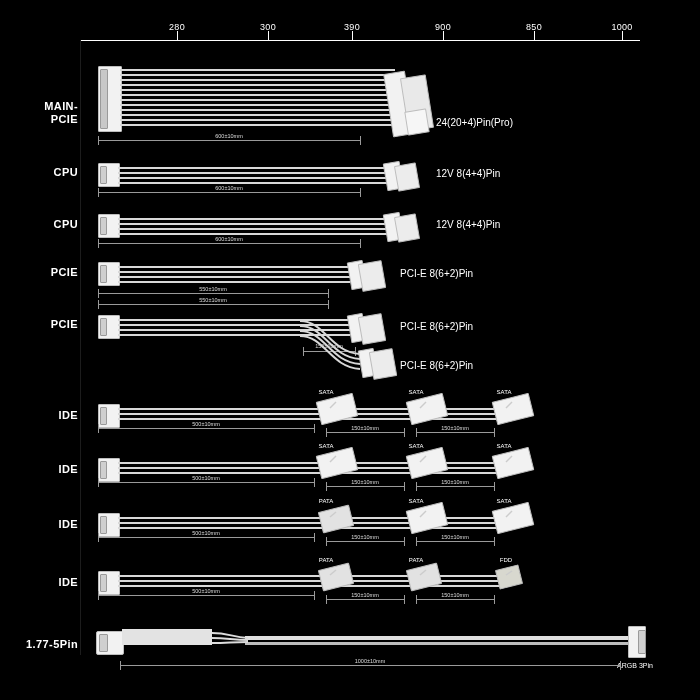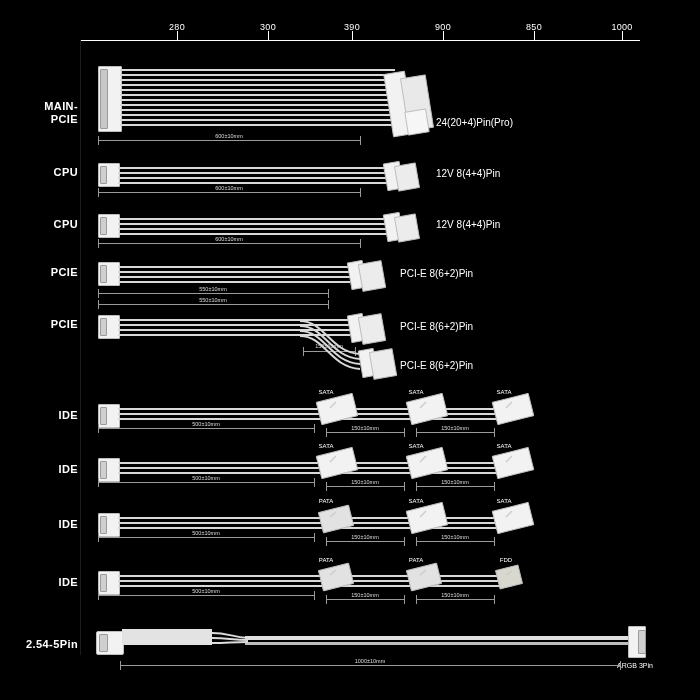--- a/index.html
+++ b/index.html
@@ -384,21 +384,21 @@
     <div class="dimcap" style="left:404px; top:595px; height:9px;"></div>
     <div class="dim-label" style="left:325px; top:592px;">150±10mm</div>
 
     <div class="dimline" style="left:416px; top:599px; width:78px;"></div>
     <div class="dimcap" style="left:416px; top:595px; height:9px;"></div>
     <div class="dimcap" style="left:494px; top:595px; height:9px;"></div>
     <div class="dim-label" style="left:415px; top:592px;">150±10mm</div>
   </div>
 
   <div>
-    <div class="row-label" style="left:8px; top:638px; width:70px;">2.54-5Pin</div>
+    <div class="row-label" style="left:8px; top:638px; width:70px;">1.77-5Pin</div>
 
     <div class="plug" style="left:96px; top:631px; width:26px; height:22px; border-radius:2px;"></div>
     <div class="plug-dark" style="left:99px; top:634px; width:7px; height:16px;"></div>
 
     <div class="cable" style="left:122px; top:629px; width:90px; height:16px; background:#e3e3e3;"></div>
     <div class="cable" style="left:245px; top:636px; width:390px; height:4px; background:#e0e0e0;"></div>
     <div class="cable" style="left:245px; top:642px; width:390px; height:3px; background:#bdbdbd;"></div>
 
     <div class="plug" style="left:628px; top:626px; width:16px; height:30px;"></div>
     <div class="plug-dark" style="left:638px; top:630px; width:6px; height:22px;"></div>

